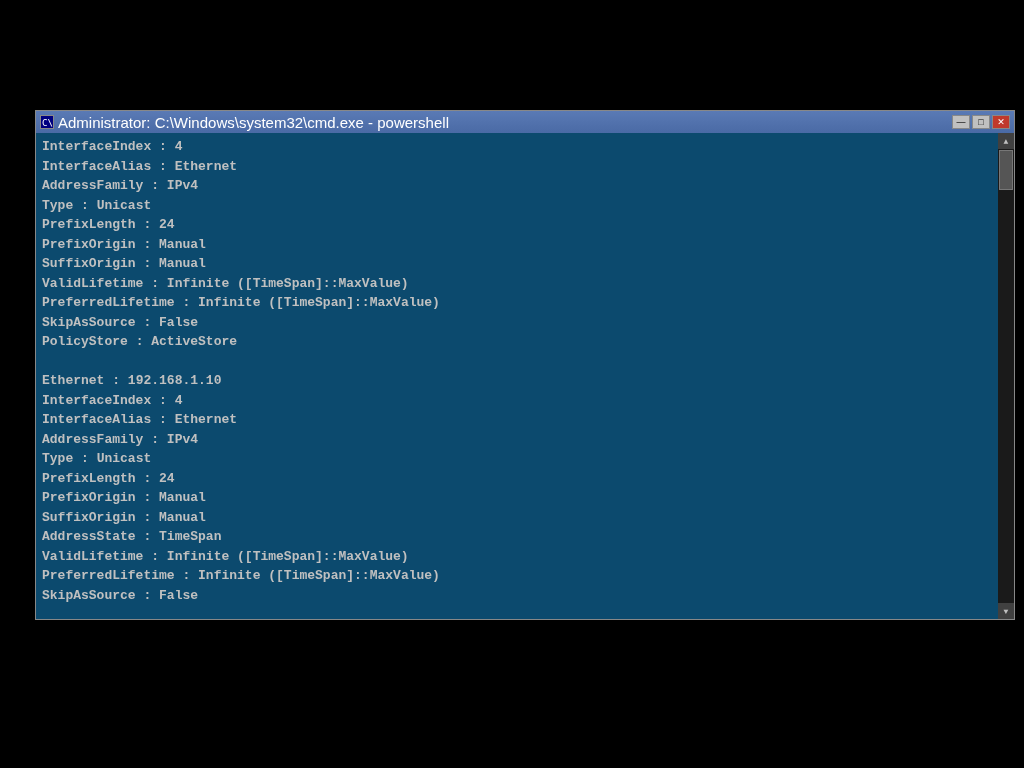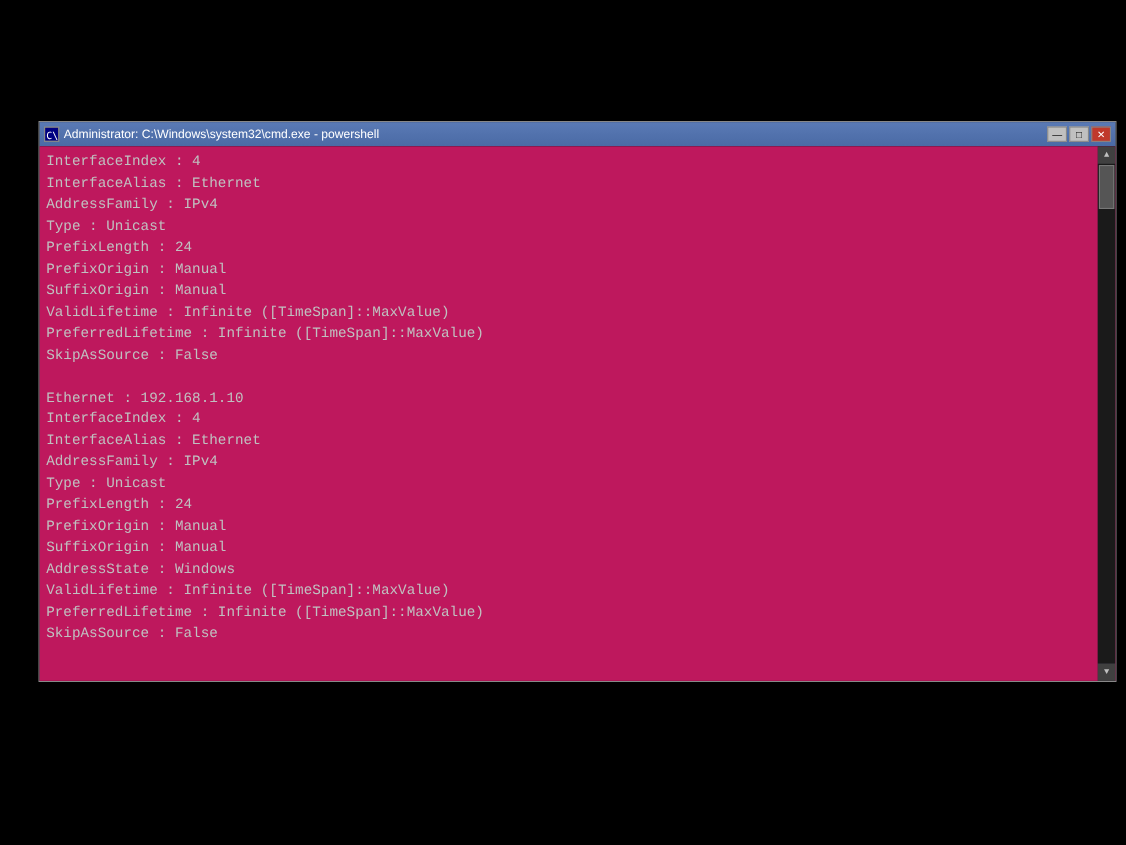--- a/index.html
+++ b/index.html
@@ -45,21 +45,21 @@
     .title-bar-icon {
       width: 14px;
       height: 14px;
       background: #888;
       display: flex;
       align-items: center;
       justify-content: center;
     }
     .title-bar-text {
       color: #fff;
-      font-size: 11px;
+      font-size: 15px;
       font-family: 'Segoe UI', Arial, sans-serif;
     }
     .title-bar-buttons {
       display: flex;
       gap: 2px;
     }
     .tb-btn {
       width: 18px;
       height: 14px;
       background: #c0c0c0;
@@ -70,24 +70,25 @@
       font-size: 9px;
       cursor: pointer;
       font-family: 'Marlett', Arial, sans-serif;
       color: #000;
     }
     .tb-btn.close {
       background: #c0392b;
       color: #fff;
     }
     .console-area {
-      background: #be185d;
+      background: #0c4a6e;
       flex: 1;
       display: flex;
       overflow: hidden;
+      font-weight: bold;
     }
     .console-content {
       flex: 1;
       padding: 4px 6px;
       overflow: hidden;
       color: #c0c0c0;
       font-size: 13px;
       line-height: 1.5;
       font-family: 'Courier New', Lucida Console, monospace;
     }
@@ -158,30 +159,31 @@
         <span class="line"><span class="prop">InterfaceIndex  </span><span class="colon"> : </span><span class="val">4</span></span>
         <span class="line"><span class="prop">InterfaceAlias  </span><span class="colon"> : </span><span class="val">Ethernet</span></span>
         <span class="line"><span class="prop">AddressFamily   </span><span class="colon"> : </span><span class="val">IPv4</span></span>
         <span class="line"><span class="prop">Type            </span><span class="colon"> : </span><span class="val">Unicast</span></span>
         <span class="line"><span class="prop">PrefixLength    </span><span class="colon"> : </span><span class="val">24</span></span>
         <span class="line"><span class="prop">PrefixOrigin    </span><span class="colon"> : </span><span class="val">Manual</span></span>
         <span class="line"><span class="prop">SuffixOrigin    </span><span class="colon"> : </span><span class="val">Manual</span></span>
         <span class="line"><span class="prop">ValidLifetime   </span><span class="colon"> : </span><span class="val">Infinite ([TimeSpan]::MaxValue)</span></span>
         <span class="line"><span class="prop">PreferredLifetime </span><span class="colon">: </span><span class="val">Infinite ([TimeSpan]::MaxValue)</span></span>
         <span class="line"><span class="prop">SkipAsSource    </span><span class="colon"> : </span><span class="val">False</span></span>
+        <span class="line"><span class="prop">PolicyStore     </span><span class="colon"> : </span><span class="val">ActiveStore</span></span>
         <span class="blank"></span>
         <span class="line"><span class="prop">Ethernet       </span><span class="colon"> : </span><span class="val">192.168.1.10</span></span>
         <span class="line"><span class="prop">InterfaceIndex  </span><span class="colon"> : </span><span class="val">4</span></span>
         <span class="line"><span class="prop">InterfaceAlias  </span><span class="colon"> : </span><span class="val">Ethernet</span></span>
         <span class="line"><span class="prop">AddressFamily   </span><span class="colon"> : </span><span class="val">IPv4</span></span>
         <span class="line"><span class="prop">Type            </span><span class="colon"> : </span><span class="val">Unicast</span></span>
         <span class="line"><span class="prop">PrefixLength    </span><span class="colon"> : </span><span class="val">24</span></span>
         <span class="line"><span class="prop">PrefixOrigin    </span><span class="colon"> : </span><span class="val">Manual</span></span>
         <span class="line"><span class="prop">SuffixOrigin    </span><span class="colon"> : </span><span class="val">Manual</span></span>
-        <span class="line"><span class="prop">AddressState    </span><span class="colon"> : </span><span class="val">Windows</span></span>
+        <span class="line"><span class="prop">AddressState    </span><span class="colon"> : </span><span class="val">TimeSpan</span></span>
         <span class="line"><span class="prop">ValidLifetime   </span><span class="colon"> : </span><span class="val">Infinite ([TimeSpan]::MaxValue)</span></span>
         <span class="line"><span class="prop">PreferredLifetime </span><span class="colon">: </span><span class="val">Infinite ([TimeSpan]::MaxValue)</span></span>
         <span class="line"><span class="prop">SkipAsSource    </span><span class="colon"> : </span><span class="val">False</span></span>
 
       </div>
       <div class="scrollbar">
         <div class="scroll-arrow">▲</div>
         <div class="scroll-track">
           <div class="scroll-thumb"></div>
         </div>

